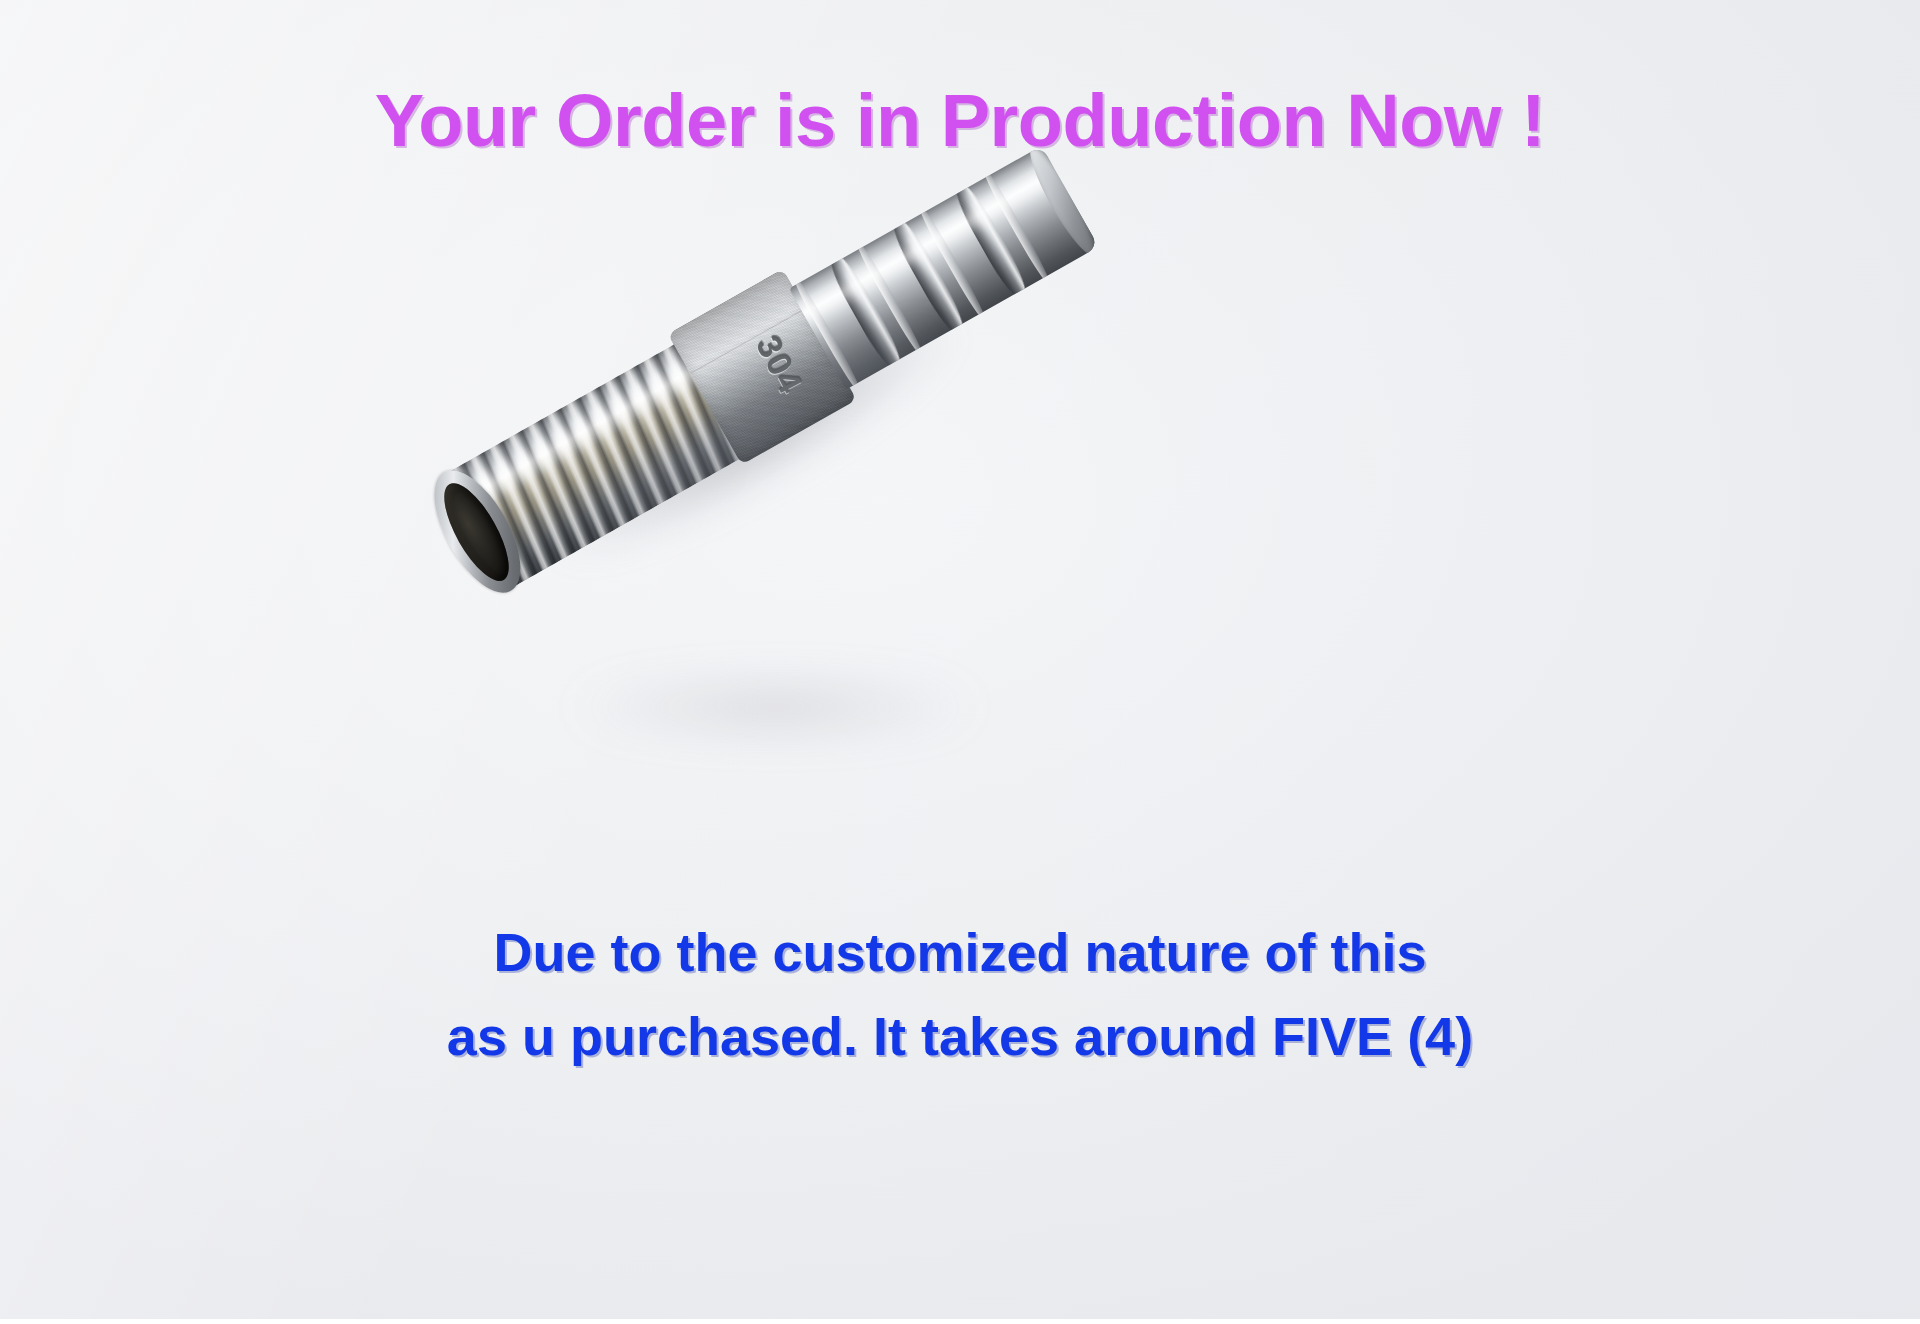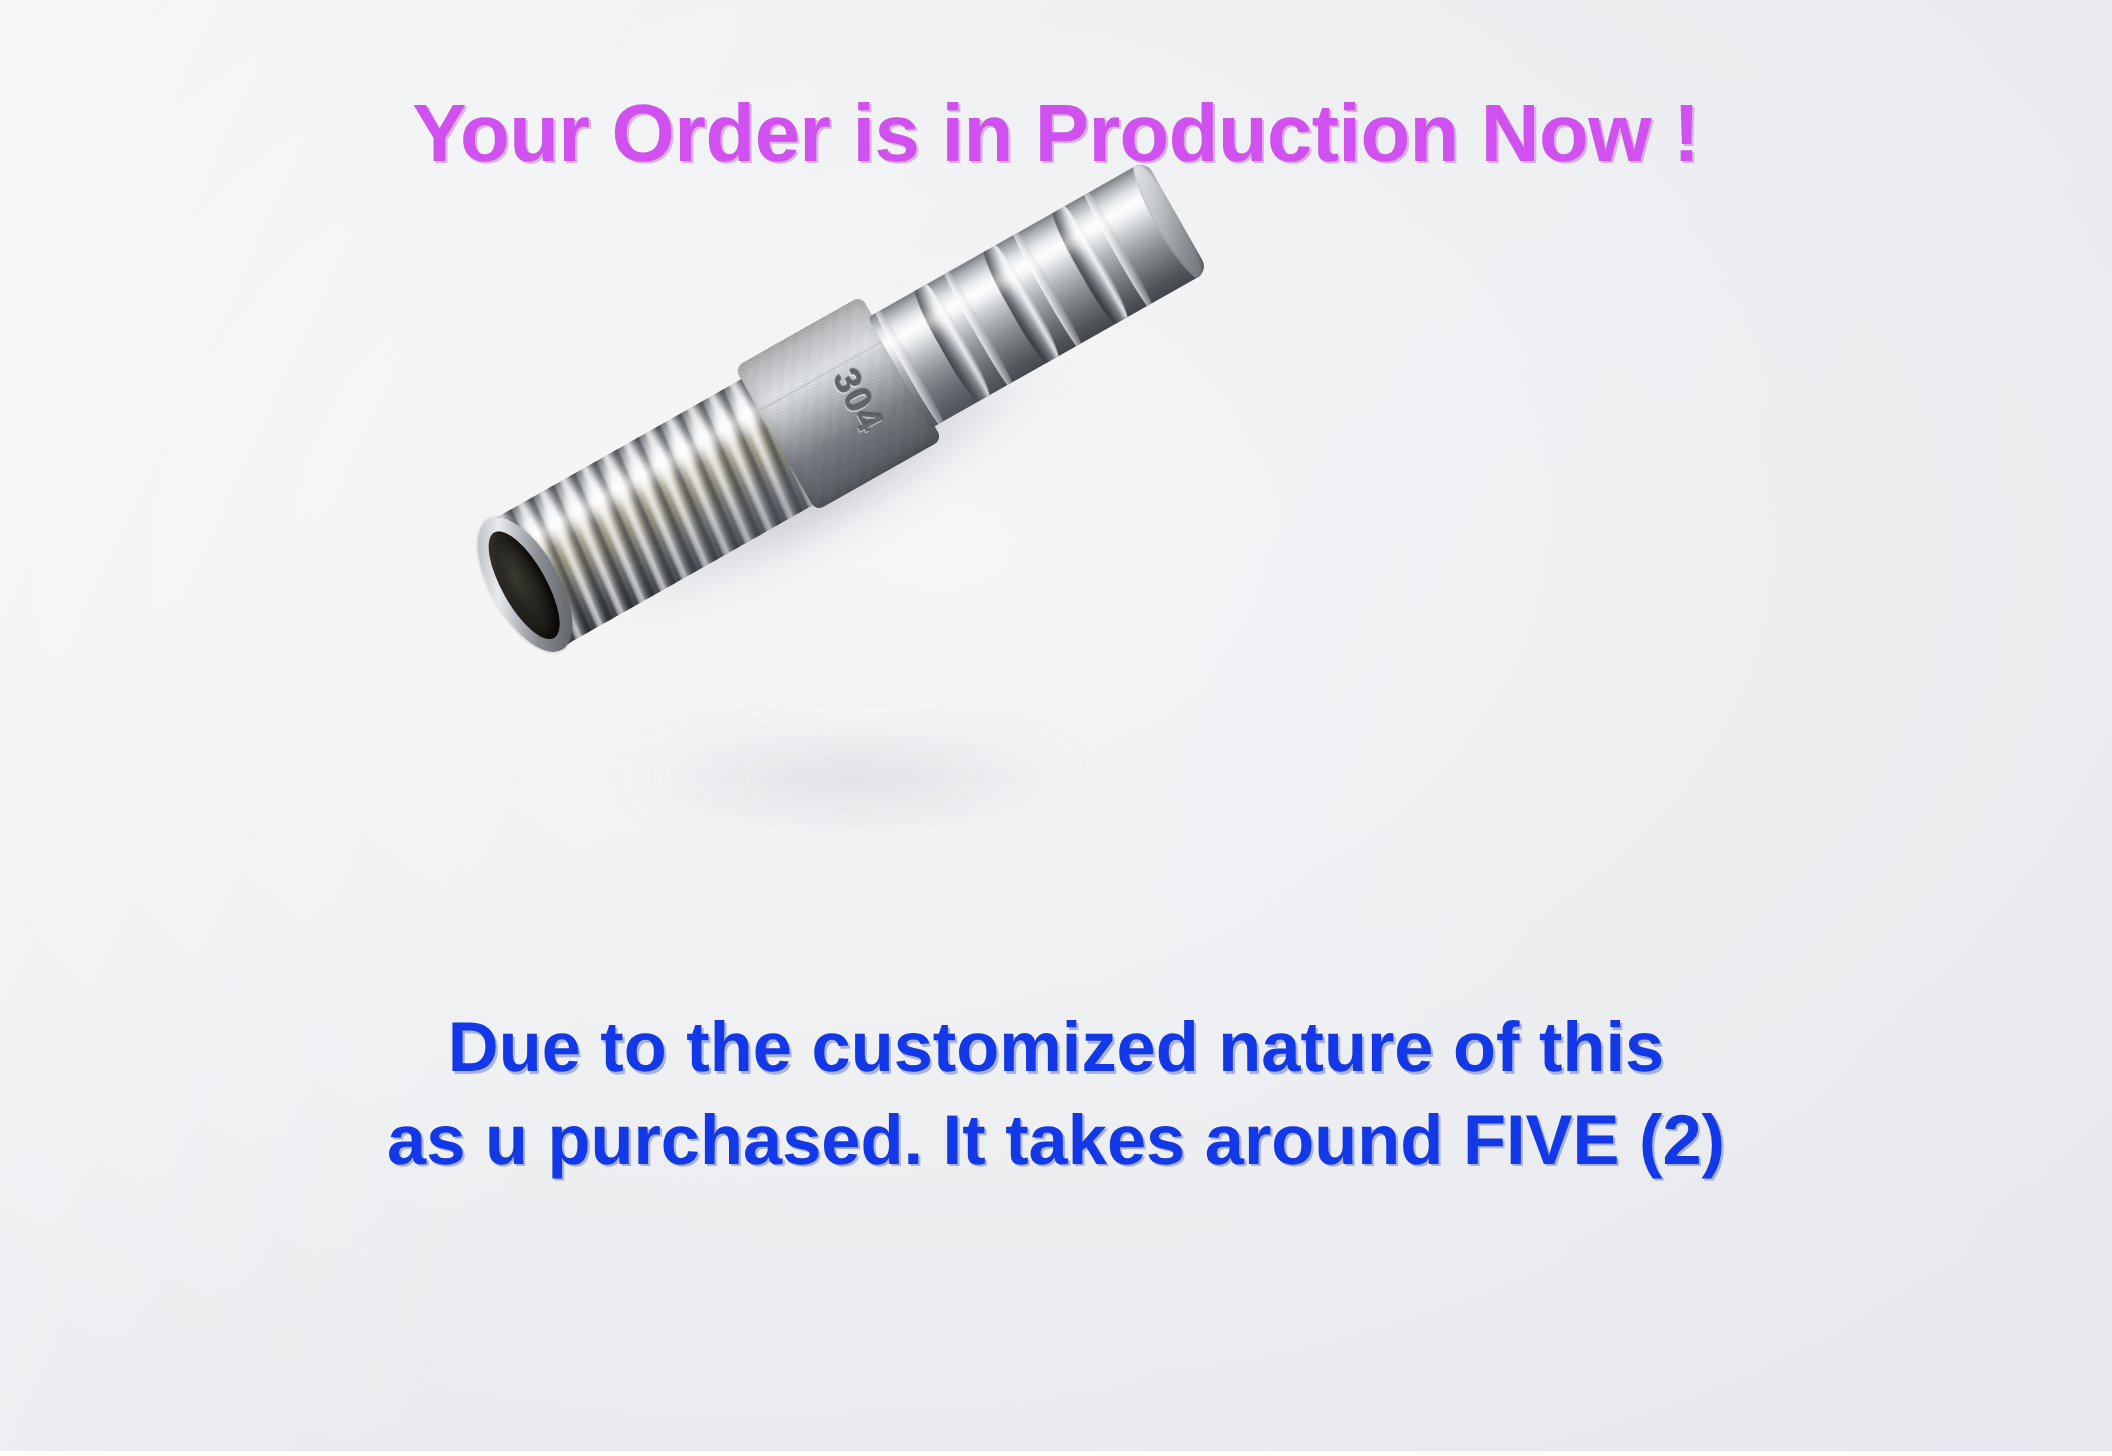--- a/index.html
+++ b/index.html
@@ -48,21 +48,21 @@
   
   #message {
     position: absolute;
     top: 910px;
     left: 0;
     width: 100%;
     text-align: center;
     z-index: 40;
   }
   #message .mline {
-    font-size: 64px;
+    font-size: 54px;
     font-weight: bold;
     line-height: 84px;
     color: #1338e8;
     text-shadow: 2px 2px 0 rgba(18,40,160,0.30);
     white-space: nowrap;
   }
 
   
   #product {
     position: absolute;
@@ -359,16 +359,16 @@
         <div class="barb-step" style="left:224px;"></div>
         <div class="hi"></div>
         <div class="endcap"></div>
       </div>
 
     </div>
   </div>
 
   <div id="message">
     <div class="mline">Due to the customized nature of this</div>
-    <div class="mline">as u purchased. It takes around FIVE (2)</div>
+    <div class="mline">as u purchased. It takes around FIVE (4)</div>
   </div>
 
 </div>
 
 </body></html>

